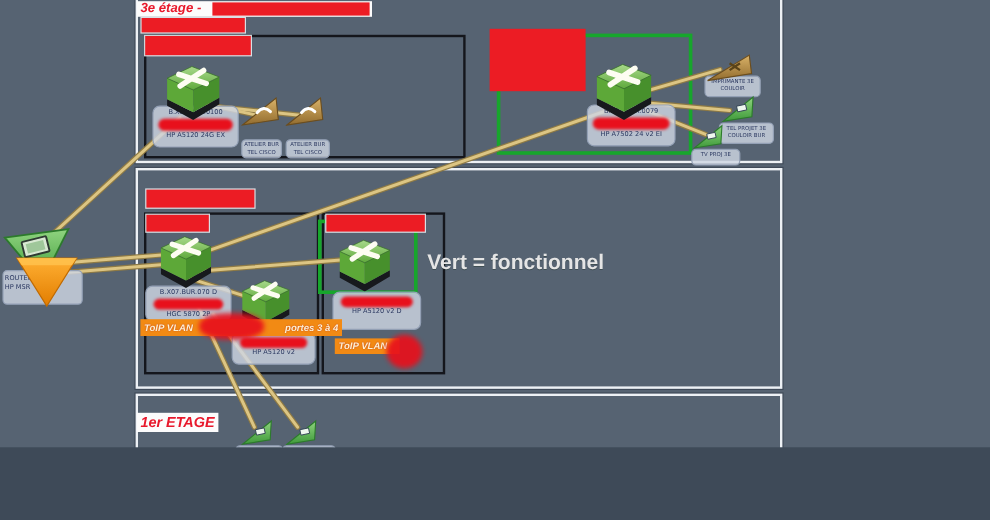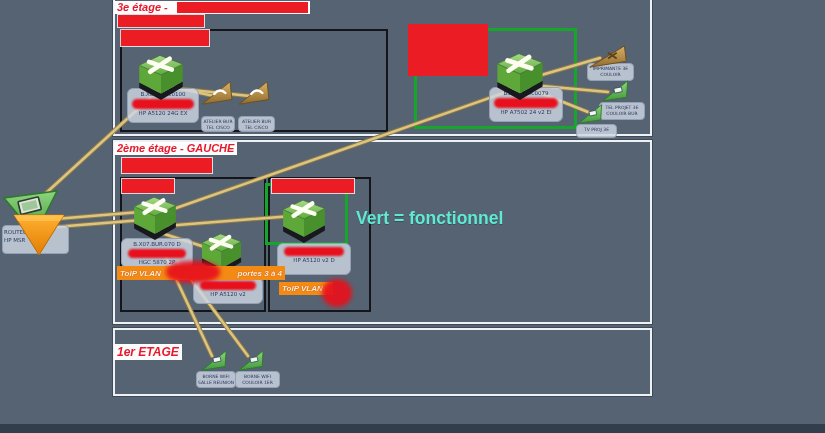--- a/index.html
+++ b/index.html
@@ -1,37 +1,37 @@
 <!DOCTYPE html>
 <html><head>
 <meta charset="utf-8">
 <style>
   html,body{margin:0;padding:0;background:#3e4a58;}
-  #canvas{position:relative;width:825px;height:433px;background:#566372;overflow:hidden;
+  #canvas{position:relative;width:825px;height:373px;background:#566372;overflow:hidden;
           font-family:"Liberation Sans",sans-serif;}
   .abs{position:absolute;}
   .panel{border:2px solid #EDF1F5;box-shadow:0 0 0 1px rgba(40,50,64,.5);}
   .bbox{border:2px solid #14161c;}
   .gbox{border:3px solid #17A62C;}
   .redbar{background:#EC1C24;}
   .wout{box-shadow:0 0 0 1px rgba(240,244,248,.85);}
   .blob{background:#E8101C;border-radius:45%;filter:blur(2px);opacity:.92;}
   .title{background:#FCFCFC;color:#E8192C;font-style:italic;font-weight:bold;font-size:11px;
          line-height:13px;padding:0 3px;white-space:nowrap;}
   .nlabel{background:rgba(206,214,227,.82);border:1px solid #93A0B5;border-radius:4px;
           font-family:"DejaVu Sans",sans-serif;font-size:4.5px;line-height:6px;color:#2B3860;
           text-align:center;padding:2px 1px;overflow:hidden;box-sizing:border-box;}
   .nlabel.big{font-size:5.5px;line-height:7px;border-radius:6px;}
   .ln{white-space:nowrap;filter:blur(.4px);}
   .rline{height:10px;margin:1px 3px;background:#E8101C;border-radius:6px;filter:blur(1.2px);}
   .rline.sm{height:9px;margin:1px 5px;}
   .banner{background:#F28A14;color:#FFF3D0;font-style:italic;font-weight:bold;font-size:8px;
           text-shadow:0 0 1px #b02020;display:flex;justify-content:space-between;
           align-items:center;padding:0 3px;box-sizing:border-box;white-space:nowrap;}
-  .legend{color:#5eead4;font-weight:bold;font-size:17.5px;white-space:nowrap;
+  .legend{color:#e5e5e5;font-weight:bold;font-size:17.5px;white-space:nowrap;
           text-shadow:0 1px 0 rgba(20,40,25,.35);}
   .bottomstrip{background:#333E4D;}
   svg.icon{overflow:visible;}
 </style>
 </head>
 <body>
 
 <svg width="0" height="0" style="position:absolute" aria-hidden="true">
   <defs>
     <linearGradient id="g-top" x1="0" y1="0" x2="0" y2="1">
@@ -89,21 +89,20 @@
   <div class="abs panel" style="left:113px;top:140px;width:535px;height:180px"></div>
   <div class="abs panel" style="left:113px;top:328px;width:535px;height:64px"></div>
 
   <div class="abs bbox" style="left:120px;top:29px;width:264px;height:99px"></div>
   <div class="abs gbox" style="left:414px;top:28px;width:157px;height:95px"></div>
   <div class="abs bbox" style="left:120px;top:177px;width:142px;height:131px"></div>
   <div class="abs bbox" style="left:268px;top:177px;width:99px;height:131px"></div>
   <div class="abs gbox" style="left:265px;top:183px;width:77px;height:56px"></div>
 
   <div class="abs title" style="left:114px;top:1px;width:190px"><span>3e étage -</span></div>
-  <div class="abs title" style="left:114px;top:142px"><span>2ème étage - GAUCHE</span></div>
   <div class="abs title" style="left:114px;top:344px;font-size:12px;line-height:16px"><span>1er ETAGE</span></div>
 
   <div class="abs redbar" style="left:177px;top:2px;width:131px;height:11px"></div>
   <div class="abs redbar wout" style="left:118px;top:15px;width:86px;height:12px"></div>
   <div class="abs redbar wout" style="left:121px;top:30px;width:88px;height:16px"></div>
   <div class="abs redbar" style="left:408px;top:24px;width:80px;height:52px"></div>
   <div class="abs redbar wout" style="left:122px;top:158px;width:90px;height:15px"></div>
   <div class="abs redbar wout" style="left:122px;top:179px;width:52px;height:14px"></div>
   <div class="abs redbar wout" style="left:272px;top:179px;width:82px;height:14px"></div>
 

